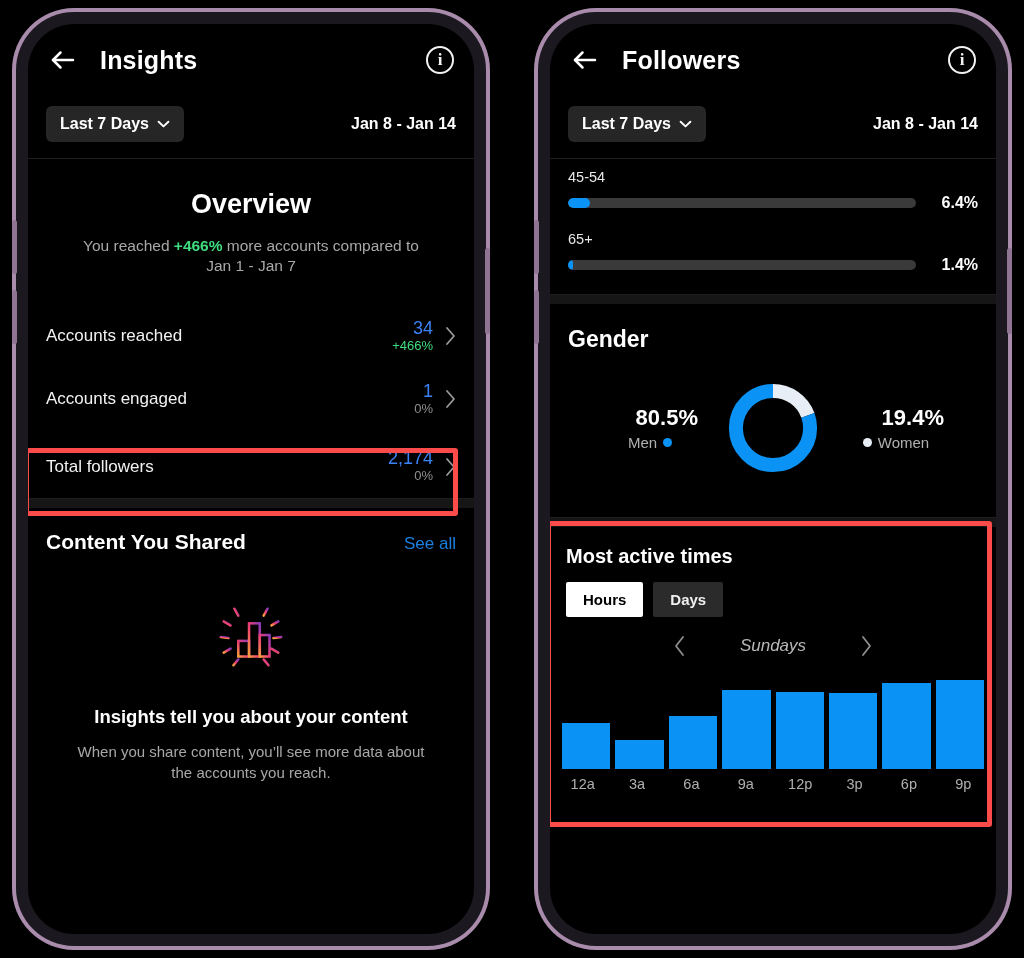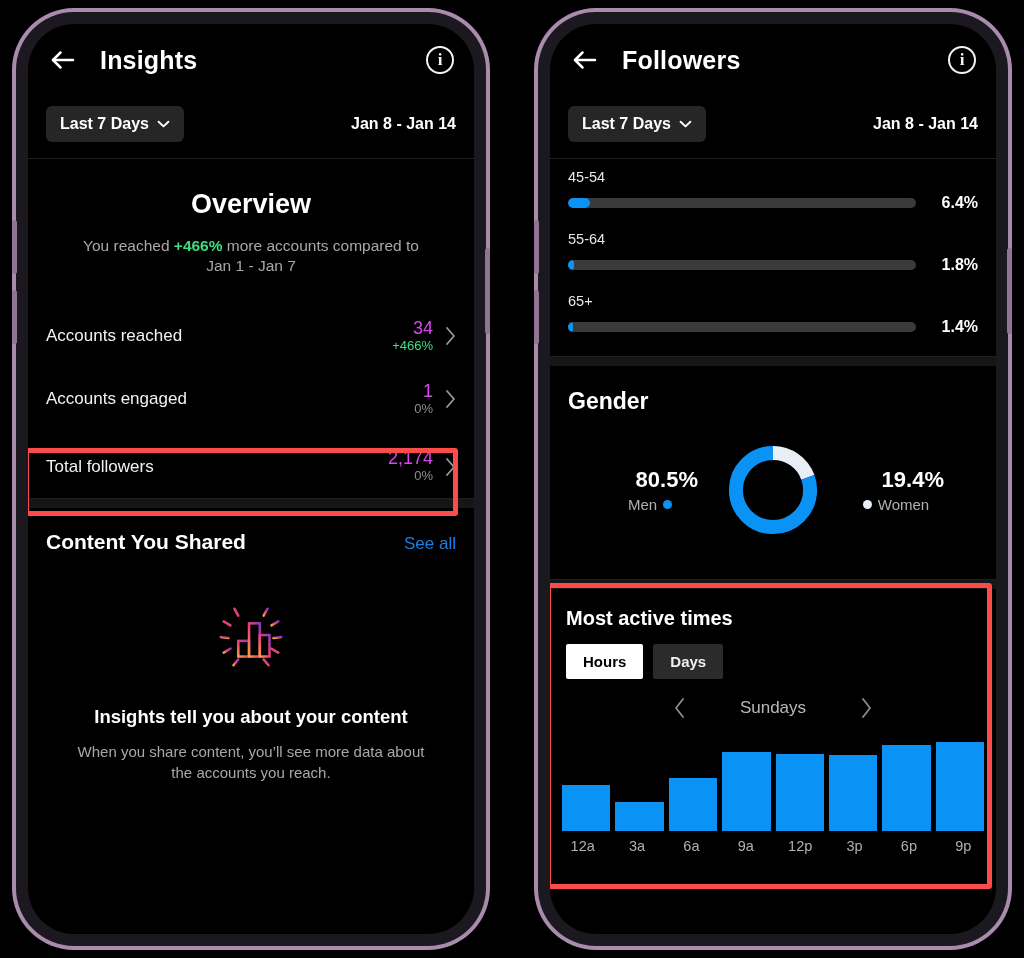--- a/index.html
+++ b/index.html
@@ -95,21 +95,21 @@
   }
   .ov-sub .up { color: #3fdd7f; font-weight: bold; }
 
   .statrow {
     display: flex; align-items: center;
     padding: 13px 18px 13px 18px;
     min-height: 62px;
   }
   .stat-label { flex: 1; color: #f2f2f2; font-size: 17px; }
   .stat-vals { text-align: right; margin-right: 12px; }
-  .stat-value { color: #d946ef; font-size: 18px; line-height: 1.12; }
+  .stat-value { color: #3b82f6; font-size: 18px; line-height: 1.12; }
   .stat-delta { font-size: 13px; line-height: 1.3; }
   .stat-delta.pos  { color: #3fdd7f; }
   .stat-delta.flat { color: #8e8e8e; }
   .chev { width: 11px; height: 20px; color: #9a9a9a; flex: 0 0 auto; }
 
   
   .redbox {
     position: absolute;
     border: 5px solid #fc4b4b;
     border-radius: 3px;
@@ -159,21 +159,21 @@
   .seg { display: flex; gap: 10px; padding: 14px 16px 0 16px; }
   .seg-pill {
     padding: 9px 17px; border-radius: 2px;
     font-size: 15px; font-weight: bold;
   }
   .seg-pill.on  { background: #fff; color: #000; }
   .seg-pill.off { background: #2b2b2b; color: #f0f0f0; }
 
   .daynav {
     display: flex; align-items: center; justify-content: center;
-    gap: 54px; padding: 18px 0 6px 0;
+    gap: 54px; padding: 18px 0 6px 0; font-style: italic;
   }
   .nav-arrow { width: 12px; height: 22px; color: #8e8e8e; }
   .day-name { color: #b8b8b8; font-size: 17px; }
 
   .chart { padding: 10px 12px 0 12px; }
   .bars { display: flex; align-items: flex-end; gap: 5px; height: 96px; }
   .bar { flex: 1; background: #0a93f5; }
   .barlabels { display: flex; gap: 13px; padding-top: 7px; }
   .barlabels span { flex: 1; text-align: center; color: #b0b0b0; font-size: 14.5px; }
 </style>
@@ -335,29 +335,20 @@
           <div class="agerow">
             <div class="age-label">45-54</div>
             <div class="age-line">
               <div class="age-track">
                 <div class="age-fill" style="width: 6.4%;"></div>
               </div>
               <div class="age-pct">6.4%</div>
             </div>
           </div>
 
-          <div class="agerow">
-            <div class="age-label">55-64</div>
-            <div class="age-line">
-              <div class="age-track">
-                <div class="age-fill" style="width: 1.8%;"></div>
-              </div>
-              <div class="age-pct">1.8%</div>
-            </div>
-          </div>
 
           <div class="agerow">
             <div class="age-label">65+</div>
             <div class="age-line">
               <div class="age-track">
                 <div class="age-fill" style="width: 1.4%;"></div>
               </div>
               <div class="age-pct">1.4%</div>
             </div>
           </div>

